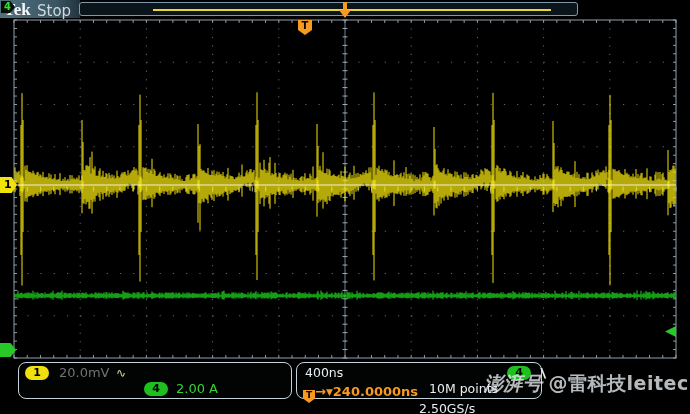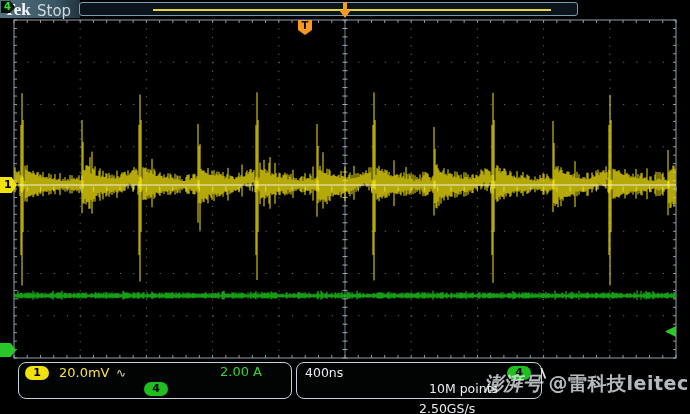--- a/index.html
+++ b/index.html
@@ -38,21 +38,21 @@
   .rbox{position:absolute;top:362px;height:37px;background:#020404;border:1.5px solid #c5d2da;
         border-radius:8px;box-sizing:border-box;}
   .box-left{left:18px;width:274px;}
   .box-mid{left:296px;width:246px;}
   .box-date{left:591px;width:95px;}
   .abs{position:absolute;white-space:nowrap;}
   .oval{display:inline-block;width:24px;height:14px;border-radius:8px;color:#000;
         font-size:11px;font-weight:700;text-align:center;line-height:14px;}
   .oval-y{background:#f0e010;}
   .oval-g{background:#1fbf1f;}
-  .ytxt{color:#fde047;font-size:13px;}
+  .ytxt{color:#737373;font-size:13px;}
   .gtxt{color:#35d435;font-size:13px;}
   .wtxt{color:#e8eef2;font-size:12.5px;}
   .otxt{color:#f79a1f;font-size:13px;font-weight:700;}
   .tbadge-sm{display:inline-block;width:12px;height:13px;background:#f79a1f;
           clip-path:polygon(0 0,100% 0,100% 66%,50% 100%,0 66%);
           font-size:9px;font-weight:700;color:#000;text-align:center;line-height:10px;vertical-align:-2px;}
   .slope{color:#e8eef2;font-size:13px;font-weight:700;transform:scaleX(1.2);display:inline-block;}
   .coupl{color:#d8d89a;font-size:12px;}
   .delay-arrow{font-size:9px;vertical-align:1px;}
   .watermark{position:absolute;left:484px;top:371px;z-index:9;white-space:nowrap;
@@ -380,28 +380,31 @@
   </div>
   <div class="ch4mark-outer"></div>
   <div class="ch4mark-inner">4</div>
   <div class="tlevel"></div>
 
   <div class="rbox box-left">
     <span class="abs oval oval-y" style="left:6px;top:3px;">1</span>
     <span class="abs ytxt" style="left:40px;top:2px;">20.0mV</span>
     <span class="abs coupl" style="left:97px;top:3px;">∿</span>
     <span class="abs oval oval-g" style="left:125px;top:19px;">4</span>
-    <span class="abs gtxt" style="left:157px;top:1px;margin-left:44px;">2.00 A</span>
+    <span class="abs gtxt" style="left:157px;top:18px;">2.00 A</span>
   </div>
 
   <div class="rbox box-mid">
     <span class="abs wtxt" style="left:8px;top:2px;">400ns</span>
     <span class="abs wtxt" style="left:122px;top:2px;margin-top:36px;">2.50GS/s</span>
     <span class="abs oval oval-g" style="left:210px;top:3px;">4</span>
     <span class="abs slope" style="left:244px;top:2px;">\</span>
+    <span class="abs" style="left:6px;top:18px;">
+      <span class="tbadge-sm">T</span><span class="otxt">→</span><span class="otxt delay-arrow">▼</span><span class="otxt">240.0000ns</span>
+    </span>
     <span class="abs wtxt" style="left:132px;top:18px;">10M points</span>
   </div>
 
 
   <div class="watermark">
     <span class="wm-logo">澎湃号</span><span>@雷科技leitech</span>
   </div>
 
 </div>
 

